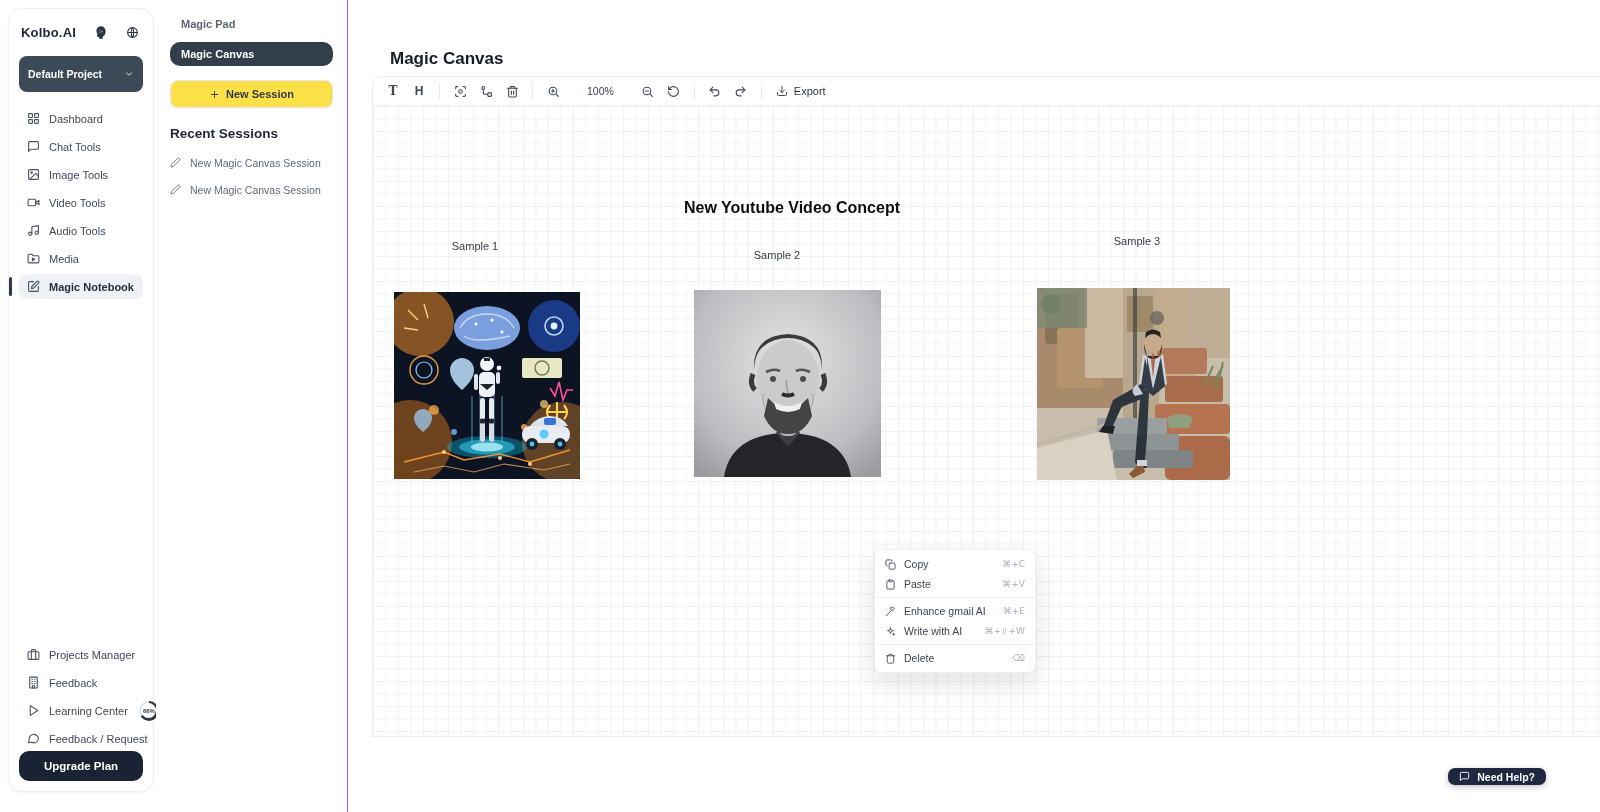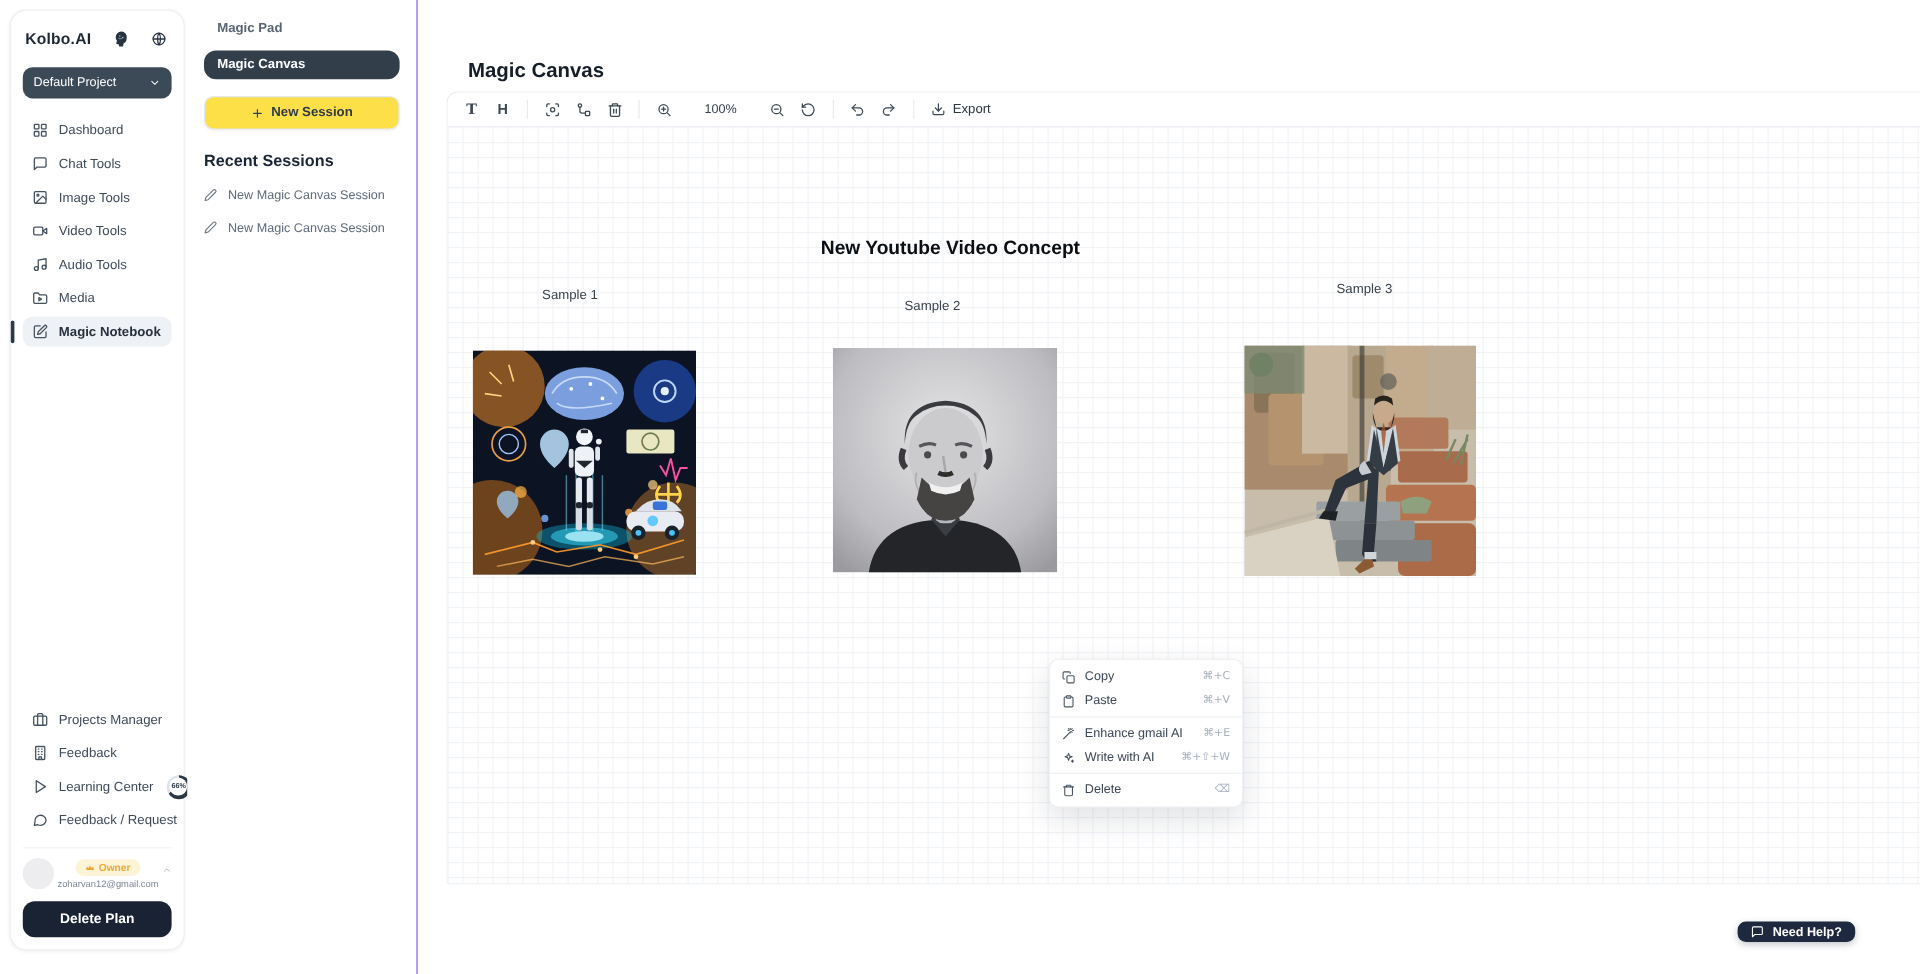--- a/index.html
+++ b/index.html
@@ -9,21 +9,21 @@
   .ic{stroke:currentColor;fill:none;stroke-width:2;stroke-linecap:round;stroke-linejoin:round;}
 
   
   .sidebar{position:absolute;left:8px;top:8px;bottom:20px;width:146px;background:#fff;
            border:1px solid #eceff3;border-radius:14px;box-shadow:0 1px 3px rgba(16,24,40,.05);
            display:flex;flex-direction:column;padding:16px 10px 10px;box-sizing:border-box;}
   .logo-row{display:flex;align-items:center;gap:17px;padding:0 2px;margin-bottom:16px;}
   .logo-text{font-size:13px;font-weight:800;color:#1c2734;letter-spacing:.2px;white-space:nowrap;}
   .logo-mark{color:#27333f;}
   .top-icon{color:#2b3546;margin-left:1px;}
-  .project-btn{height:26px;border-radius:8px;background:#3c4956;color:#fff;font-size:10.5px;font-weight:400;
+  .project-btn{height:36px;border-radius:8px;background:#3c4956;color:#fff;font-size:10.5px;font-weight:700;
            display:flex;align-items:center;justify-content:space-between;padding:0 9px;border:none;width:100%;
            font-family:inherit;cursor:pointer;margin-bottom:14px;}
   .nav{display:flex;flex-direction:column;gap:3px;}
   .nav-item{position:relative;display:flex;align-items:center;gap:9px;height:25px;padding:0 8px;border-radius:8px;
            font-size:11px;font-weight:500;color:#3e4a5a;cursor:pointer;white-space:nowrap;}
   .nav-item .nic{width:13px;height:13px;flex:0 0 auto;color:#46525f;}
   .nav-item.active{background:#eef1f5;color:#26303e;font-weight:600;}
   .nav-item.active::before{content:"";position:absolute;left:-10px;top:3px;bottom:3px;width:3px;border-radius:2px;background:#2c3845;}
   .spacer{flex:1;}
   .progress-ring{width:20px;height:20px;border-radius:50%;margin-left:2px;flex:0 0 auto;
@@ -214,39 +214,22 @@
           </span>
       </div>
       <div class="nav-item">
         <svg class="ic nic" viewBox="0 0 24 24">
             <path d="M21 11.5a8.5 8.5 0 0 1-8.5 8.5 8.4 8.4 0 0 1-4-1L3 20l1-5.5a8.5 8.5 0 1 1 17-3z"></path>
           </svg>
         <span>Feedback / Request</span>
       </div>
     </nav>
 
-    <div class="user-row">
-      <span class="avatar"></span>
-      <span class="user-meta">
-        <span class="owner-badge">
-          <svg width="8" height="8" viewBox="0 0 24 24">
-              <path fill="#eda73b" d="M2 18h20l-2-9-5 4-3-7-3 7-5-4z"></path>
-            </svg>
-          <span>Owner</span>
-        </span>
-        <span class="user-email">zoharvan12@gmail.com</span>
-      </span>
-      <span class="user-caret">
-        <svg class="ic" width="8" height="8" viewBox="0 0 24 24">
-            <path d="M6 15l6-6 6 6"></path>
-          </svg>
-      </span>
-    </div>
-
-    <button class="upgrade-btn">Delete Plan</button>
+
+    <button class="upgrade-btn">Upgrade Plan</button>
   </aside>
 
   <aside class="panel">
     <div class="panel-tool">Magic Pad</div>
     <div class="panel-tool active">Magic Canvas</div>
 
     <button class="new-session-btn">
       <svg class="ic" width="11" height="11" viewBox="0 0 24 24">
           <path d="M12 5v14M5 12h14"></path>
         </svg>

